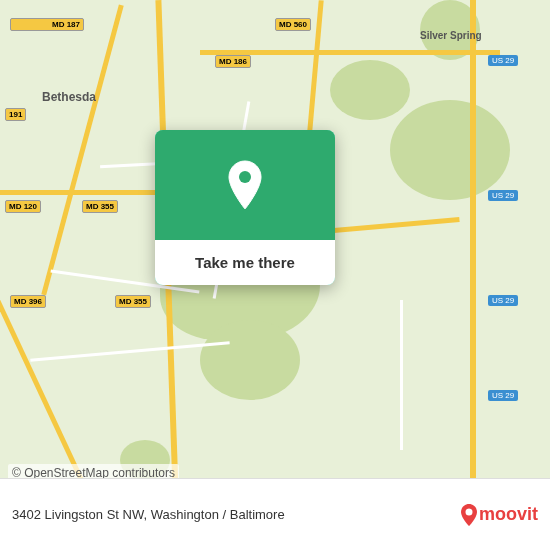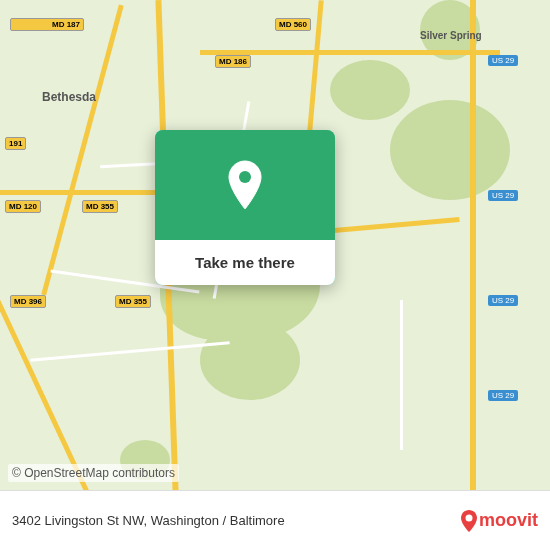--- a/index.html
+++ b/index.html
@@ -43,21 +43,21 @@
       background: #c8dba0;
       border-radius: 50%;
     }
 
     
     #bottom-bar {
       position: absolute;
       bottom: 0;
       left: 0;
       right: 0;
-      height: 60px;
+      height: 72px;
       background: #ffffff;
       display: flex;
       align-items: center;
       justify-content: space-between;
       padding: 0 12px;
       border-top: 1px solid #ddd;
       z-index: 10;
     }
 
     #address-text {
@@ -208,21 +208,21 @@
   <div class="road-white" style="width:200px;height:3px;top:350px;left:30px;transform:rotate(-5deg);"></div>
   <div class="road-white" style="width:3px;height:150px;top:300px;left:400px;"></div>
 
   <div class="city-label" style="top:90px;left:42px;">Bethesda</div>
   <div class="city-label" style="top:30px;left:420px;font-size:10px;">Silver Spring</div>
 
   <div class="md-label" style="top:18px;left:10px;padding-left:41px;">MD 187</div>
   <div class="md-label" style="top:18px;left:275px;">MD 560</div>
   <div class="md-label" style="top:55px;left:215px;">MD 186</div>
   <div class="us-label" style="top:55px;left:488px;">US 29</div>
-  <div class="md-label" style="top:108px;left:5px;margin-top:29px;">191</div>
+  <div class="md-label" style="top:108px;left:5px;">191</div>
   <div class="md-label" style="top:200px;left:82px;">MD 355</div>
   <div class="md-label" style="top:200px;left:5px;">MD 120</div>
   <div class="us-label" style="top:190px;left:488px;">US 29</div>
   <div class="md-label" style="top:295px;left:10px;">MD 396</div>
   <div class="md-label" style="top:295px;left:115px;">MD 355</div>
   <div class="us-label" style="top:295px;left:488px;">US 29</div>
   <div class="us-label" style="top:390px;left:488px;">US 29</div>
 
   <div id="popup-card">
     <div id="popup-header">

